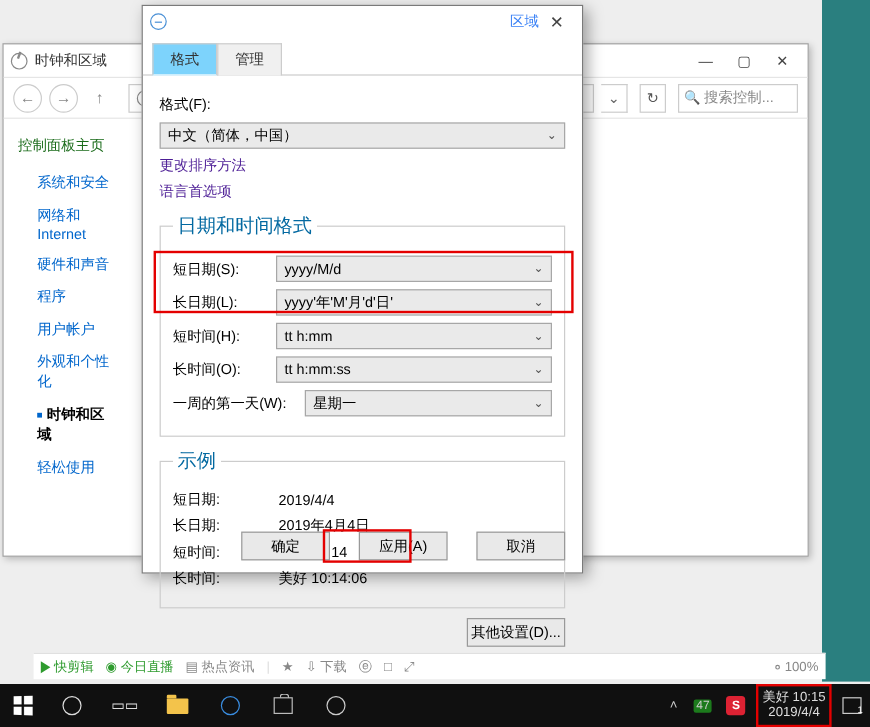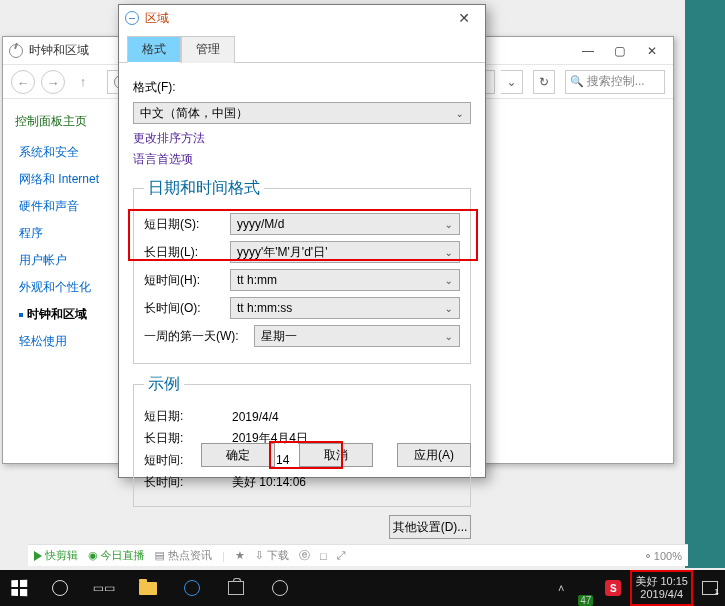--- a/index.html
+++ b/index.html
@@ -23,30 +23,30 @@
   .breadcrumb { flex:1; display:flex; align-items:center; gap:4px; border:1px solid #ccc; height:24px; padding:0 6px; margin-left:6px; color:#333; }
   .breadcrumb .icn { width:14px;height:14px; border:1px solid #888; border-radius:50%; }
   .dropdown-v { width:22px; height:24px; border:1px solid #ccc; border-left:none; display:flex;align-items:center;justify-content:center;color:#666; }
   .refresh { width:22px;height:24px;border:1px solid #ccc; margin-left:4px; display:flex;align-items:center;justify-content:center; color:#555; }
   .search { width:100px; height:24px; border:1px solid #ccc; margin-left:4px; display:flex; align-items:center; padding:0 4px; color:#888; }
   .search span.mag { font-size:11px; margin-right:3px; }
 
   .winback .body { display:flex; height: calc(100% - 62px); }
   .sidebar { width: 120px; padding: 14px 12px; }
   .sidebar .homelink { color:#1a6b1a; margin-bottom: 14px; display:block; }
-  .sidebar .item { color:#0066cc; margin: 10px 4px; cursor:pointer; }
+  .sidebar .item { color:#0066cc; margin: 10px 16px; cursor:pointer; }
   .sidebar .item.active { font-weight: bold; color:#000; }
   .sidebar .bullet { width:4px;height:4px;background:#0066cc;display:inline-block;vertical-align:middle;margin-right:4px; }
 
   
   .dialog { position:absolute; left:118px; top:4px; width:368px; height:474px; background:#fff; border:1px solid #7a7a7a; box-shadow: 4px 4px 12px rgba(0,0,0,0.35); z-index:5; }
   .dialog .dtitle { height:26px; display:flex; align-items:center; padding:0 6px; }
   .dialog .dtitle .dicon { width:14px;height:14px;border:1px solid #4a90d6;border-radius:50%; margin-right:6px; position:relative; }
   .dialog .dtitle .dicon::after{content:"";position:absolute;width:6px;height:1px;background:#4a90d6;top:6px;left:3px;}
-  .dialog .dtitle .t { flex:1; color:#c2410c; font-size:12px; }
+  .dialog .dtitle .t { flex:1; color:#3b82f6; font-size:12px;text-align:right; }
   .dialog .dtitle .close { width:30px;height:20px;display:flex;align-items:center;justify-content:center;color:#444;font-size:14px; }
 
   .tabs { display:flex; border-bottom:1px solid #ccc; padding-left:8px; padding-top:4px; gap:0; }
   .tab { padding:4px 14px; border:1px solid #ccc; border-bottom:none; background:#fff; position:relative; top:1px; color:#333; }
   .tab.active { background:#7dd3fc; border-bottom:1px solid #fff; }
   .tab.inactive { background:#f0f0f0; }
 
   .tabbody { padding: 10px 14px; }
   .formrow { display:flex; align-items:center; margin:6px 0; }
   .formrow .lbl { width: 86px; color:#000; }
@@ -87,21 +87,21 @@
   .tbtn .circ{width:16px;height:16px;border:1.6px solid #ddd;border-radius:50%;}
   .tbtn .folder{width:18px;height:13px;background:#f3c34b;border-radius:1px;position:relative;}
   .tbtn .folder::before{content:"";position:absolute;top:-3px;left:0;width:8px;height:3px;background:#f3c34b;border-radius:1px 1px 0 0;}
   .tbtn .edge{width:16px;height:16px;border:1.6px solid #3a8de0;border-radius:50%;position:relative;}
   .tbtn .store{width:16px;height:14px;border:1.5px solid #bbb;position:relative;}
   .tbtn .store::before{content:"";position:absolute;top:-4px;left:4px;width:6px;height:3px;border:1.5px solid #bbb;border-bottom:none;border-radius:3px 3px 0 0;}
   .tbtn .gear{width:16px;height:16px;border:1.5px solid #ccc;border-radius:50%;position:relative;}
 
   .tray { margin-left:auto; display:flex; align-items:center; height:100%; gap:6px; padding-right:4px;}
   .tray .titem { color:#ddd; font-size:11px; display:flex;align-items:center;justify-content:center; height:100%; padding:0 3px;}
-  .tray .battbox{display:flex;align-items:flex-end;gap:2px;}
+  .tray .battbox{display:flex;align-items:center;gap:2px;}
   .tray .battnum{font-size:10px;color:#ccc;background:#1c7a1c;padding:0 2px;border-radius:2px;}
   .clockbox { display:flex; flex-direction:column; align-items:center; justify-content:center; color:#fff; font-size:11px; line-height:13px; padding:0 4px; }
   .tray-red { border:2px solid #e40000; }
   .chev { width:10px;height:10px;display:flex;align-items:center;justify-content:center;color:#ccc;}
   .notif { width:16px;height:14px;border:1px solid #ccc; position:relative;}
   .notif::after{content:"1";position:absolute;bottom:-2px;right:-2px;font-size:8px;color:#fff;}
   .sog { width:16px;height:16px;background:#d23; border-radius:3px; color:#fff; font-size:10px; display:flex;align-items:center;justify-content:center; font-weight:bold;}
 </style>
 </head>
 <body>
@@ -239,22 +239,22 @@
         </div>
     </fieldset>
 
     <div class="btnrow" style="justify-content:flex-end">
       <div class="btn" style="width:82px">其他设置(D)...</div>
     </div>
   </div>
 
   <div class="btnrow2">
     <div class="btn">确定</div>
+    <div class="btn">应用(A)</div>
     <div class="btn">取消</div>
-    <div class="btn">应用(A)</div>
   </div>
 </div>
 
 <div class="redbox1"></div>
 <div class="redbox2"></div>
 
 <div class="statusbar">
   <span class="grn">
       <span class="play"></span>
       <span>快剪辑</span>

